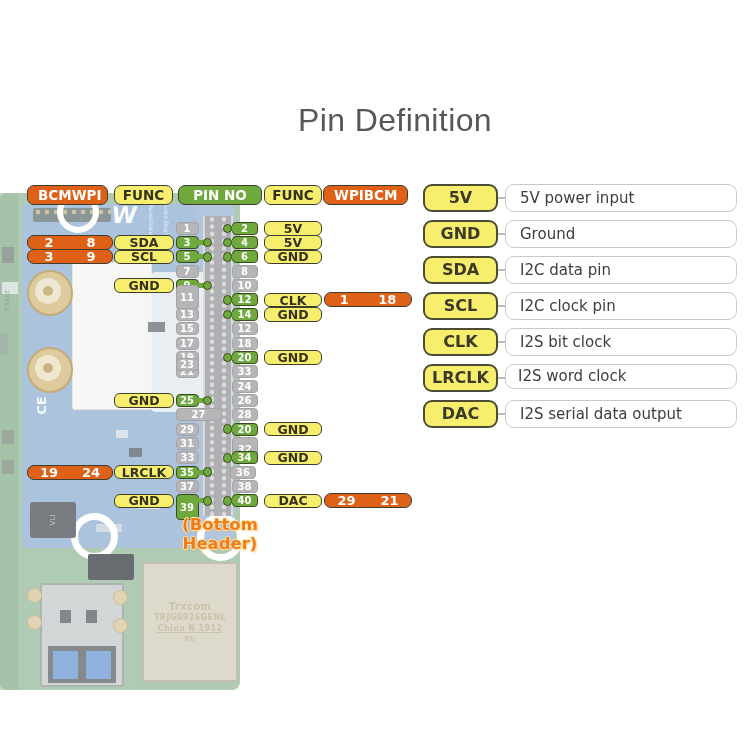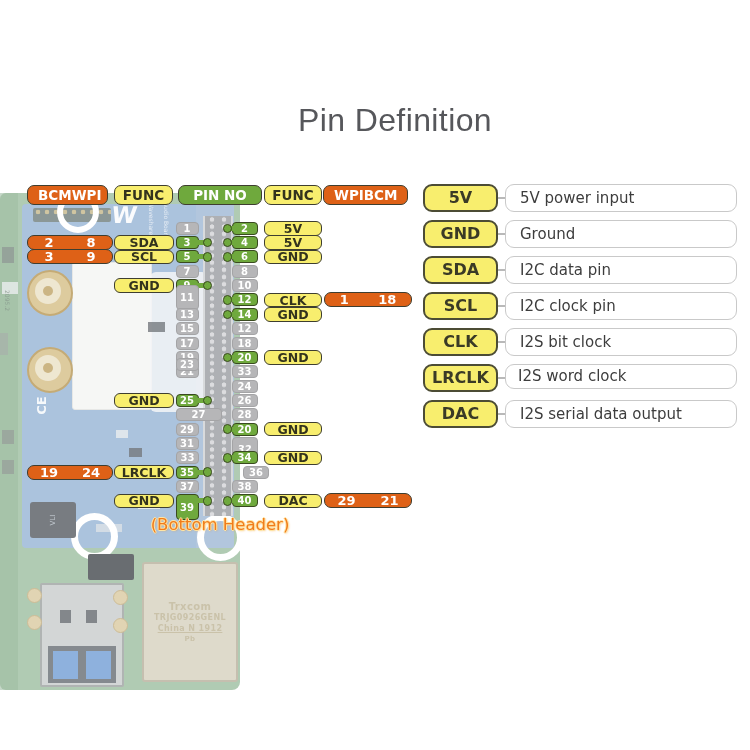--- a/index.html
+++ b/index.html
@@ -31,21 +31,21 @@
     justify-content:space-around;border-radius:7px;}
   
   .lkey{position:absolute;box-sizing:border-box;display:flex;align-items:center;justify-content:center;
     background:var(--yellow,#f8ee6e);border:2px solid #4c4c35;border-radius:9px;
     color:#3a3a26;font-weight:bold;font-size:16px;}
   .ldesc{position:absolute;box-sizing:border-box;display:flex;align-items:center;
     background:#fff;border:1.5px solid #c9c9c9;border-radius:9px;color:#3d3d3d;
     font-size:15px;padding-left:14px;}
   .lline{position:absolute;height:2px;background:#b9b9b9;}
   #bottom-note{position:absolute;left:144px;top:515px;width:152px;text-align:center;
-    font-size:16.5px;font-weight:normal;color:var(--notec,#f07c1c);
+    font-size:16.5px;font-weight:bold;color:var(--notec,#f07c1c);
     text-shadow:1px 0 0 #ffe4a3,-1px 0 0 #ffe4a3,0 1px 0 #ffe4a3,0 -1px 0 #ffe4a3,1px 1px 2px rgba(240,150,40,.55);}
   
   #board{position:absolute;inset:0;opacity:.85;}
   .ring{position:absolute;border-radius:50%;background:transparent;}
   .circ{position:absolute;border-radius:50%;}
   #eth-body{display:flex;flex-direction:column;align-items:center;justify-content:center;
     color:#c1b89b;font-weight:bold;text-align:center;line-height:1.35;letter-spacing:.4px;}
 </style>
 </head>
 <body>
@@ -218,21 +218,21 @@
       <div class="nub" style="left: 222.5px; top: 453.1px; width: 9.5px; height: 9.5px;"></div>
       <div class="lbl yellow" style="left: 264px; top: 450.6px; width: 58px; height: 14.5px;">GND</div>
       <div class="pin used" style="left: 175.5px; top: 465.65px; width: 23px; height: 13px;">35</div>
       <div class="stem" style="left: 197px; top: 469.65px; width: 8px; height: 5px;"></div>
       <div class="nub" style="left: 202.5px; top: 467.45px; width: 9.5px; height: 9.5px;"></div>
       <div class="lbl yellow" style="left: 114px; top: 464.95px; width: 60px; height: 14.5px;">LRCLK</div>
       <div class="lbl orange" style="left: 27px; top: 464.65px; width: 86px; height: 15px;">
         <span>19</span>
         <span>24</span>
       </div>
-      <div class="pin unused" style="left: 243px; top: 465.65px; width: 26px; height: 13px;">36</div>
+      <div class="pin unused" style="left: 230px; top: 465.65px; width: 26px; height: 13px;">36</div>
       <div class="pin unused" style="left: 175.5px; top: 480px; width: 23px; height: 13px;">37</div>
       <div class="pin unused" style="left: 231.5px; top: 480px; width: 26px; height: 13px;">38</div>
       <div class="pin used" style="left: 175.5px; top: 494.35px; width: 23px; height: 26px;">39</div>
       <div class="stem" style="left: 197px; top: 498.35px; width: 8px; height: 5px;"></div>
       <div class="nub" style="left: 202.5px; top: 496.15px; width: 9.5px; height: 9.5px;"></div>
       <div class="lbl yellow" style="left: 114px; top: 493.65px; width: 60px; height: 14.5px;">GND</div>
       <div class="pin used" style="left: 231.5px; top: 494.35px; width: 26px; height: 13px;">40</div>
       <div class="stem" style="left: 226px; top: 498.35px; width: 8px; height: 5px;"></div>
       <div class="nub" style="left: 222.5px; top: 496.15px; width: 9.5px; height: 9.5px;"></div>
       <div class="lbl yellow" style="left: 264px; top: 493.65px; width: 58px; height: 14.5px;">DAC</div>

